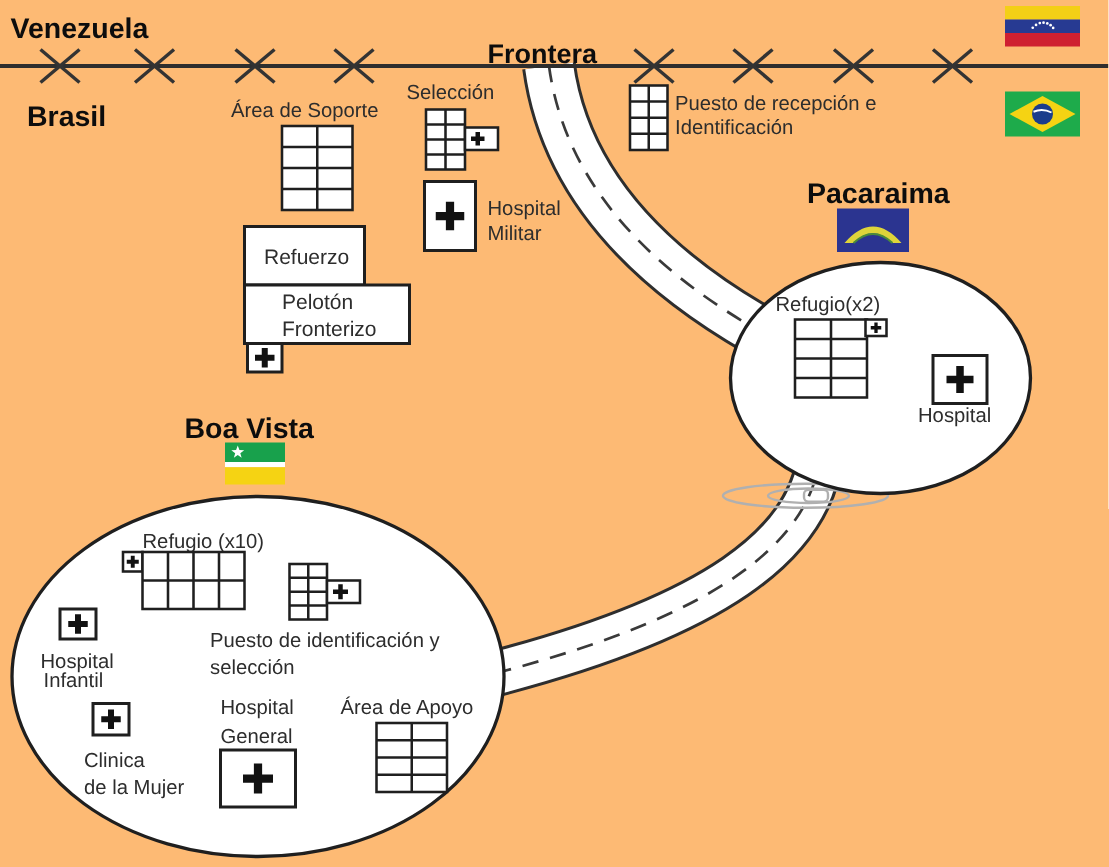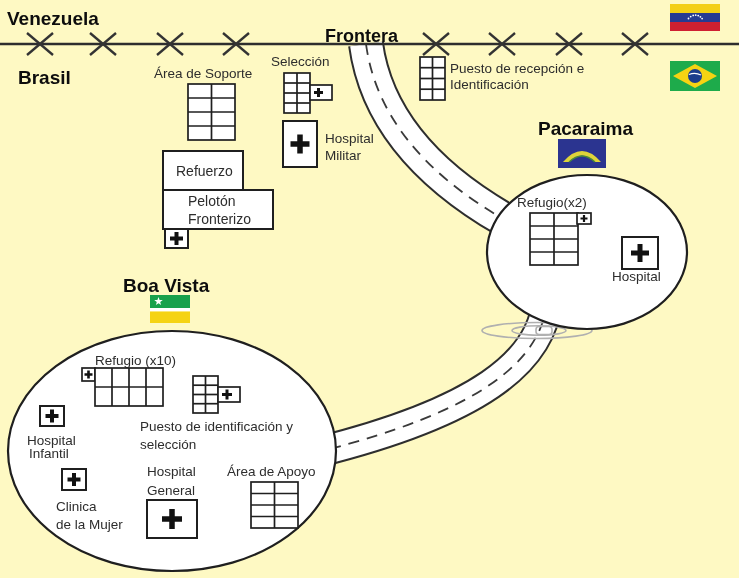--- a/index.html
+++ b/index.html
@@ -1,16 +1,16 @@
 <!DOCTYPE html>
 <html><head>
 <meta charset="utf-8">
 <style>
   html,body{margin:0;padding:0;background:#fff;}
-  .stage{position:relative;width:739px;height:578px;background:#fef9c3;overflow:hidden;
+  .stage{position:relative;width:739px;height:578px;background:#fdba74;overflow:hidden;
          font-family:"Liberation Sans",sans-serif;}
   svg{display:block;}
   text{font-family:"Liberation Sans",sans-serif;}
   .lbl{font-size:13.5px;fill:#2d2d2d;}
   .lbl-sm{font-size:14px;fill:#2d2d2d;}
   .ttl{font-size:19px;font-weight:bold;fill:#0d0d0d;}
   .ttl-md{font-size:18px;font-weight:bold;fill:#0d0d0d;}
   .box{fill:#ffffff;stroke:#1f1f1f;stroke-width:2;}
   .grid{fill:#ffffff;stroke:#1f1f1f;stroke-width:1.7;}
   .gl{stroke:#1f1f1f;stroke-width:1.7;}

